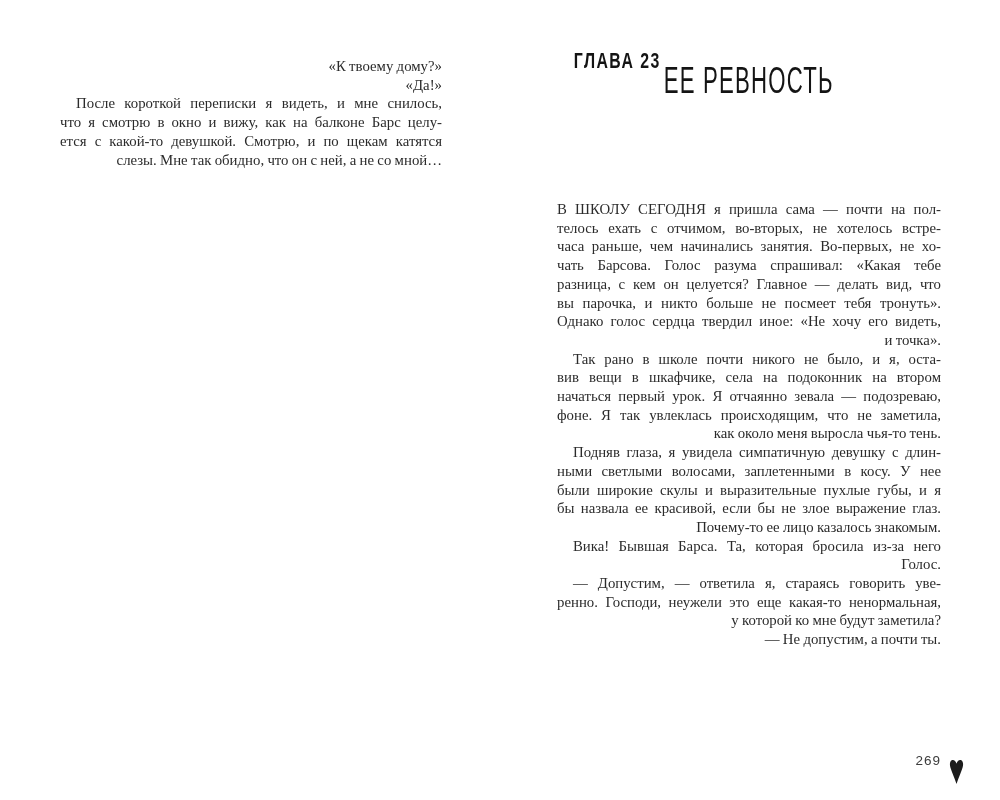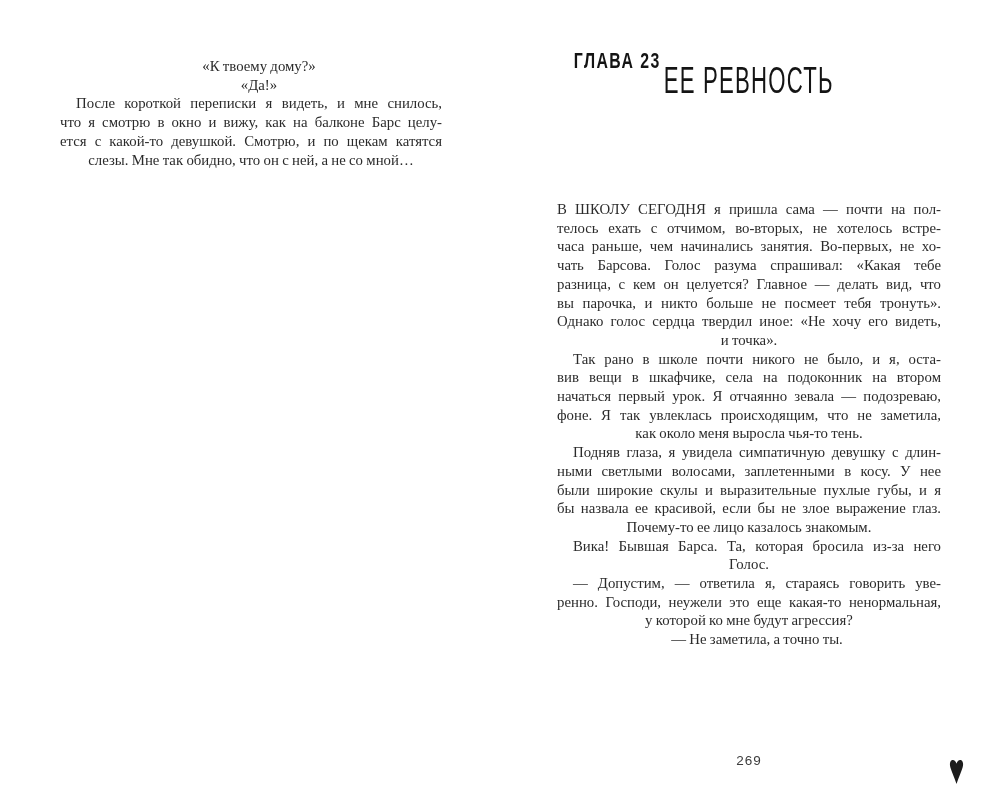--- a/index.html
+++ b/index.html
@@ -10,36 +10,36 @@
   }
   .page-col{position:absolute;}
   #left-text{left:60px;top:57px;width:382px;}
   #right-text{left:557px;top:200px;width:384px;}
   .para{margin:0;padding:0;}
   .line{
     font-size:14.8px;line-height:18.7px;color:var(--text,#2b2b2b);
     word-spacing:-0.4px;white-space:normal;
   }
   .line.just{text-align:justify;text-align-last:justify;}
-  .line.last{text-align:center;}
+  .line.last{text-align:right;}
   .line.indent{text-indent:16px;}
   #chapter-label{
     position:absolute;left:557px;top:48px;width:384px;text-align:left;
     font-family:"Liberation Sans", sans-serif;font-weight:bold;
     font-size:22px;line-height:1.15;color:var(--heading,#141414);
   }
   #chapter-label .cond{display:inline-block;transform:scaleX(0.72);letter-spacing:2px;}
   #chapter-title{
     position:absolute;left:557px;top:60px;width:384px;text-align:center;
     font-family:"Liberation Sans", sans-serif;font-weight:normal;
     font-size:37px;line-height:1.15;color:var(--heading,#141414);
   }
   #chapter-title .cond{display:inline-block;transform:scaleX(0.60);letter-spacing:2px;}
   #page-number{
-    position:absolute;left:557px;top:753px;width:384px;text-align:center;
+    position:absolute;left:557px;top:753px;width:384px;text-align:right;
     font-family:"Liberation Sans", sans-serif;font-size:13.5px;
     color:#3c3c3c;letter-spacing:1px;
   }
   #heart{position:absolute;left:948px;top:758px;width:17px;height:28px;}
 </style>
 </head>
 <body style="--bg: #ffffff; --text: #2b2b2b; --heading: #141414;">
 
 <div class="page-col" id="left-text">
     <div class="para">
@@ -88,24 +88,24 @@
       <div class="line just">бы назвала ее красивой, если бы не злое выражение глаз.</div>
       <div class="line last">Почему-то ее лицо казалось знакомым.</div>
     </div>
     <div class="para">
       <div class="line just indent">Вика! Бывшая Барса. Та, которая бросила из-за него</div>
       <div class="line last">Голос.</div>
     </div>
     <div class="para">
       <div class="line just indent">— Допустим, — ответила я, стараясь говорить уве-</div>
       <div class="line just">ренно. Господи, неужели это еще какая-то ненормальная,</div>
-      <div class="line last">у которой ко мне будут агрессия?</div>
+      <div class="line last">у которой ко мне будут заметила?</div>
     </div>
     <div class="para">
-      <div class="line last indent">— Не заметила, а точно ты.</div>
+      <div class="line last indent">— Не допустим, а почти ты.</div>
     </div>
   </div>
 
 <div id="page-number">269</div>
 
 <svg id="heart" viewBox="0 0 20 34" xmlns="http://www.w3.org/2000/svg">
   <path d="M10 7 C9.2 3.6 6.4 1.6 4.2 2.8 C2 4 1.4 7.6 2.6 11.4 C4.2 16.8 7.4 23.4 10 31.5 C12.6 23.4 15.8 16.8 17.4 11.4 C18.6 7.6 18 4 15.8 2.8 C13.6 1.6 10.8 3.6 10 7 Z" fill="#1c1c1c"></path>
 </svg>
 
 </body></html>

